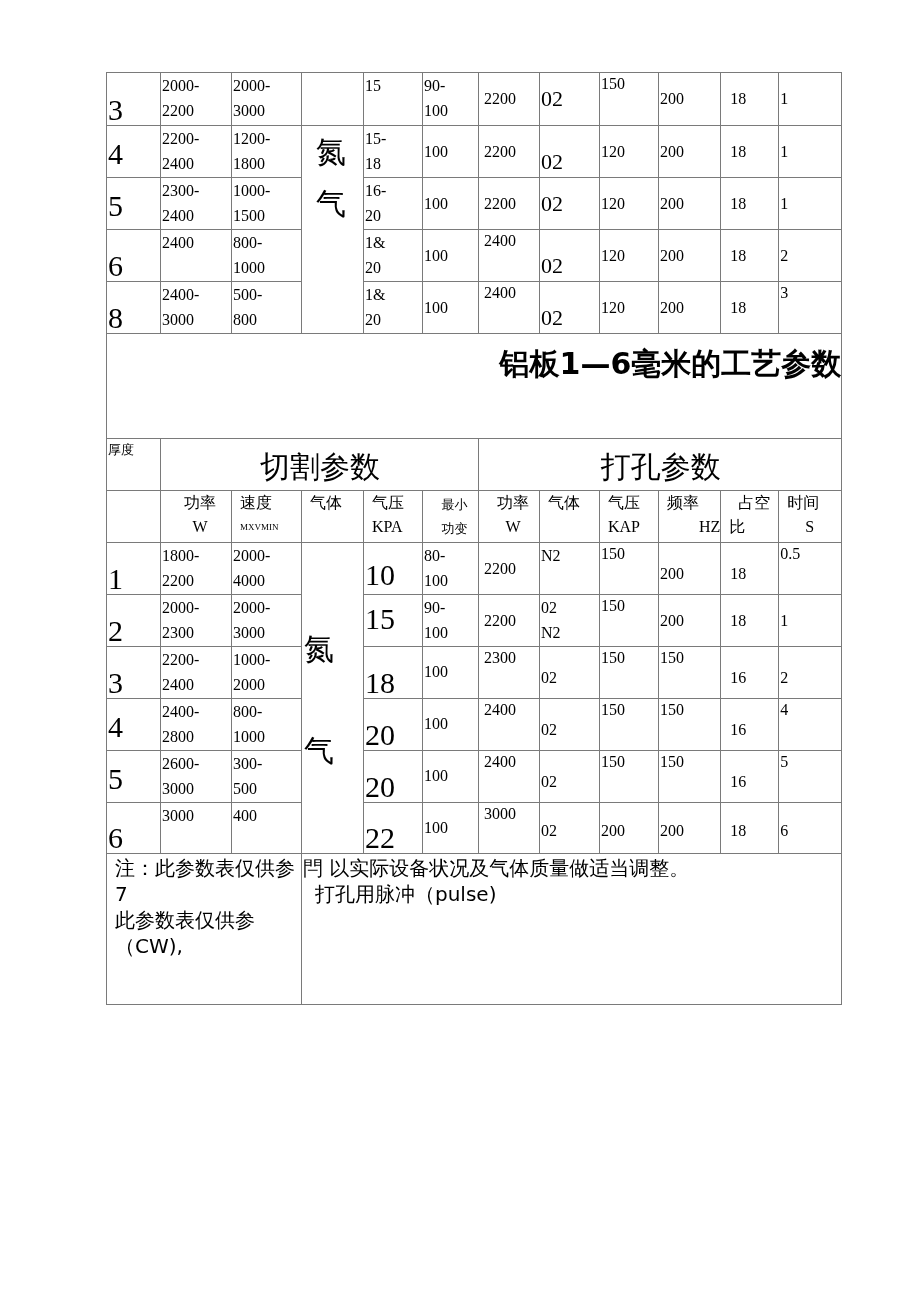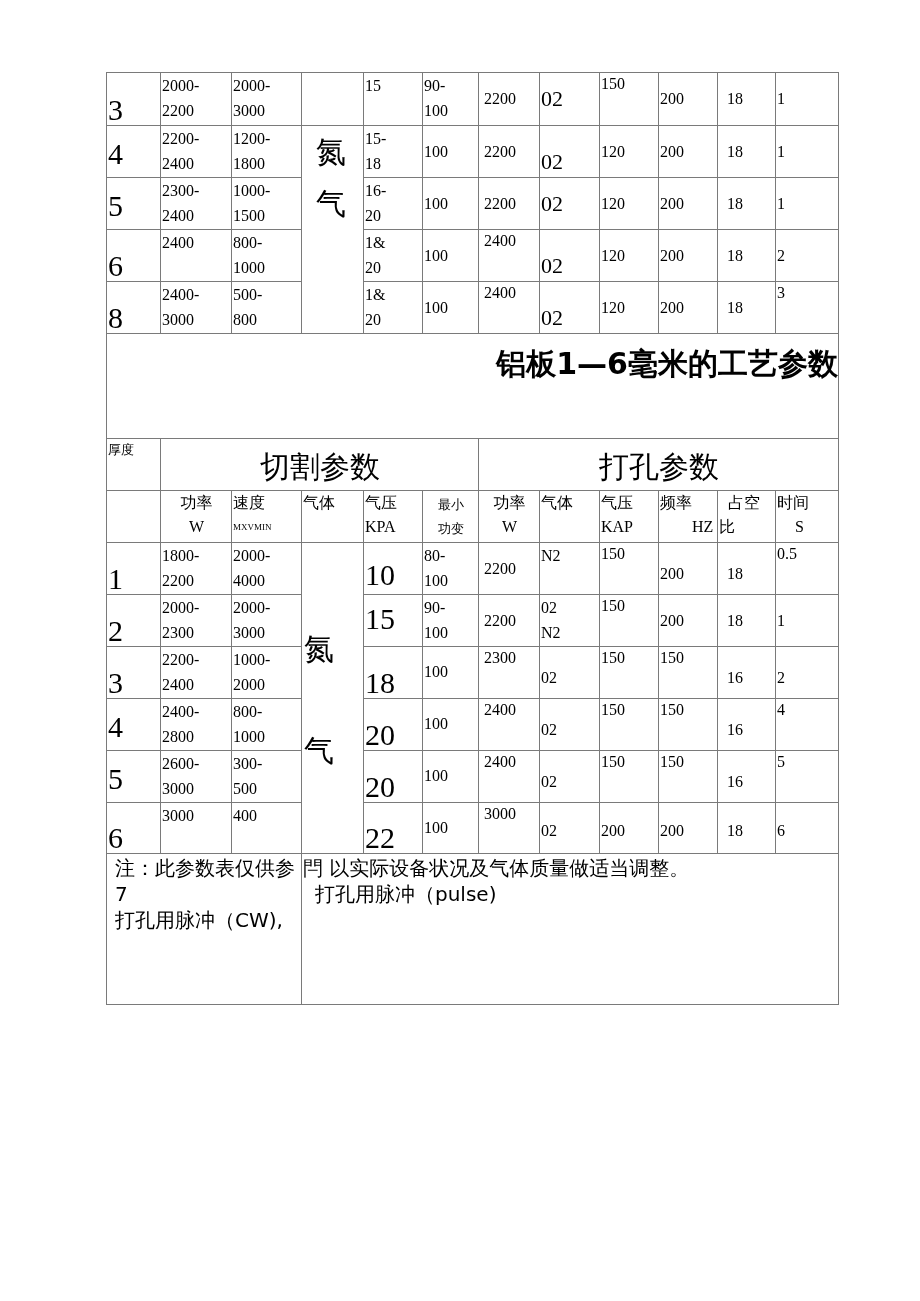--- a/index.html
+++ b/index.html
@@ -8,21 +8,21 @@
   .grid { position:absolute; left:106px; top:72px; border-collapse:collapse; table-layout:fixed; }
   .grid td { border:1px solid #7a7a7a; padding:0 0 0 1px; vertical-align:top; overflow:hidden; position:relative; }
   .two { font-size:16px; line-height:25px; }
   .num-lg { font-size:30px; line-height:30px; position:absolute; left:1px; bottom:0px; }
   .mid { position:absolute; top:50%; transform:translateY(-50%); font-size:16px; }
   .top { position:absolute; top:2px; font-size:16px; }
   .bot { position:absolute; bottom:2px; font-size:22px; }
   .zh { font-family:"DejaVu Sans", sans-serif; }
   .title-band { font-family:"DejaVu Sans", sans-serif; font-weight:bold; font-size:30px; text-align:right; padding-top:10px; }
   .hdr-big { font-family:"DejaVu Sans", sans-serif; font-size:30px; text-align:center; padding-top:10px; }
-  .hsub { font-size:16px; line-height:24px; }
+  .hsub { font-size:16px; line-height:24px;margin-left:7px; }
   .small-cap { font-size:9px; }
   .note { font-family:"DejaVu Sans", sans-serif; font-size:20px; line-height:26px; }
   .gas { font-family:"DejaVu Sans", sans-serif; font-size:30px; position:absolute; }
 </style>
 </head>
 <body>
 
 <table class="grid">
   <colgroup>
     <col style="width:54px">
@@ -611,21 +611,21 @@
     <td>
           <span class="mid" style="top:55%">6</span>
         </td>
   </tr>
 
   <tr style="height:151px">
     <td colspan="3" style="padding-left:8px">
       <div class="note" style="padding-top:1px">
         <div>注：此参数表仅供参</div>
         <div>7</div>
-        <div>打孔用脉冲（CW),</div>
+        <div>此参数表仅供参（CW),</div>
       </div>
     </td>
     <td colspan="9">
       <div class="note" style="padding-top:1px">
         <div>閂 以实际设备状况及气体质量做适当调整。</div>
         <div style="padding-left:12px">打孔用脉冲（pulse)</div>
       </div>
     </td>
   </tr>
 </tbody>

